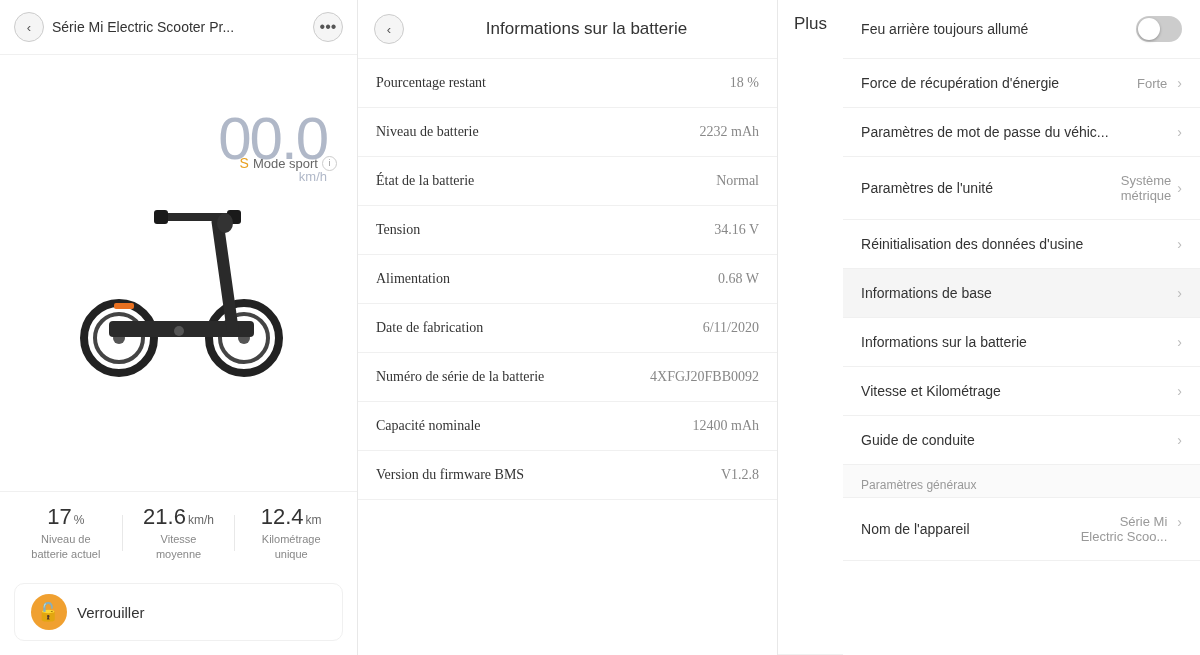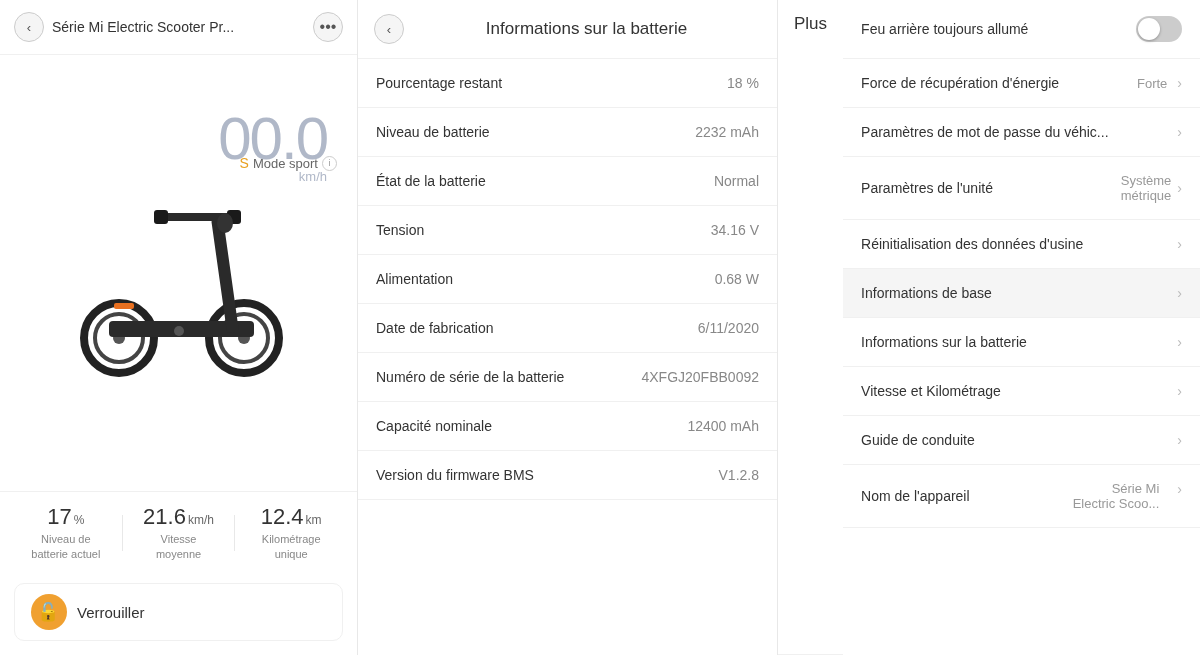--- a/index.html
+++ b/index.html
@@ -209,20 +209,21 @@
       border: 1.5px solid #ccc;
       background: #f5f5f5;
       display: flex; align-items: center; justify-content: center;
       cursor: pointer;
       font-size: 13px;
       color: #555;
     }
     .mid-list {
       flex: 1;
       overflow-y: auto;
+      font-family: Liberation Serif, serif;
     }
     .mid-row {
       display: flex;
       align-items: center;
       justify-content: space-between;
       padding: 16px 18px;
       border-bottom: 1px solid #f0f0f0;
     }
     .mid-row-label {
       font-size: 14px;
@@ -503,22 +504,23 @@
         <span class="chevron">›</span>
       </div>
     </div>
       <div class="right-row">
       <span class="right-row-label">Guide de conduite</span>
       <div style="display:flex;align-items:center;gap:4px">
 
         <span class="chevron">›</span>
       </div>
     </div>
+      <div class="section-header"><span class="section-header-text">Paramètres généraux</span></div>
       <div class="right-row">
     <span class="right-row-label">Nom de l'appareil</span>
-    <div style="display:flex;align-items:flex-start;gap:12px">
+    <div style="display:flex;align-items:flex-start;gap:4px">
       <span class="right-row-sub" style="white-space:pre-line;text-align:right">Série Mi
 Electric Scoo...</span>
       <span class="chevron">›</span>
     </div>
   </div>
     </div>
 </div>
 
 </body></html>

